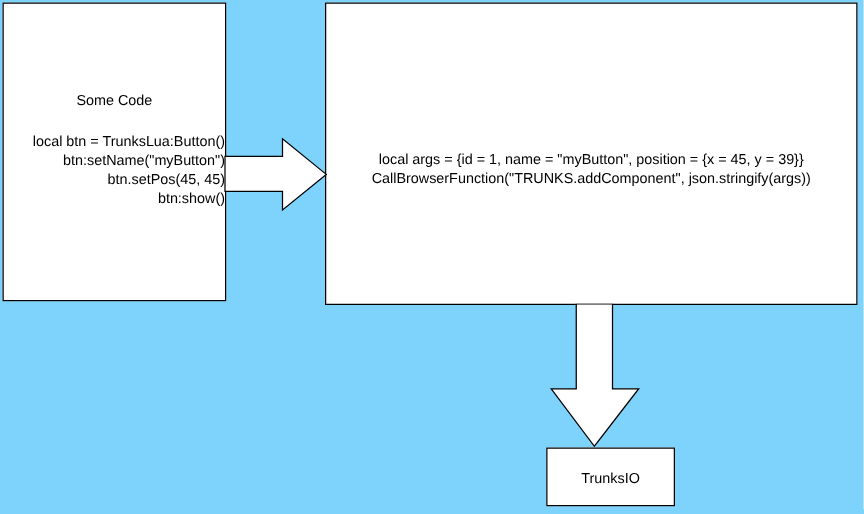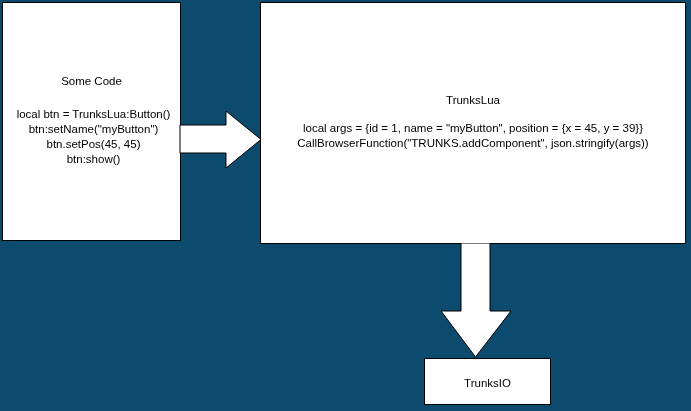--- a/index.html
+++ b/index.html
@@ -8,21 +8,21 @@
     background: #ffffff;
   }
   body {
     font-family: "Liberation Sans", sans-serif;
     color: #000000;
   }
   #canvas {
     position: relative;
     width: 691px;
     height: 411px;
-    background: #0c4a6e;
+    background: #7dd3fc;
     overflow: hidden;
   }
   .node {
     position: absolute;
     background: #ffffff;
     border: 1px solid #000000;
     box-sizing: border-box;
   }
   .node-title {
     position: absolute;
@@ -37,21 +37,21 @@
   .node-body {
     position: absolute;
     left: 0;
     right: 0;
     font-size: 11.5px;
     line-height: 15px;
     color: #000000;
     white-space: pre;
   }
   .body-left {
-    text-align: center;
+    text-align: right;
     padding-left: 4px;
   }
   .body-center {
     text-align: center;
   }
 
   
   #box-some-code {
     left: 2px;
     top: 2px;
@@ -66,23 +66,23 @@
     left: 260px;
     top: 2px;
     width: 426px;
     height: 242px;
   }
   #box-trunkslua .node-title { top: 90px; }
   #box-trunkslua .node-body  { top: 118px; }
 
   
   #box-trunksio {
-    left: 424px;
+    left: 437px;
     top: 358px;
-    width: 127px;
+    width: 103px;
     height: 47px;
   }
   #box-trunksio .node-title { top: 17px; }
 
   
   .block-arrow {
     position: absolute;
   }
   .block-arrow svg {
     display: block;
@@ -107,21 +107,20 @@
 
   <div class="node" id="box-some-code">
     <div class="node-title">Some Code</div>
     <div class="node-body body-left">local btn = TrunksLua:Button()
 btn:setName("myButton")
 btn.setPos(45, 45)
 btn:show()</div>
   </div>
 
   <div class="node" id="box-trunkslua">
-    <div class="node-title">TrunksLua</div>
     <div class="node-body body-center">local args = {id = 1, name = "myButton", position = {x = 45, y = 39}}
 CallBrowserFunction("TRUNKS.addComponent", json.stringify(args))</div>
   </div>
 
   <div class="node" id="box-trunksio">
     <div class="node-title">TrunksIO</div>
   </div>
 
   <div class="block-arrow" id="arrow-code-to-lua">
     <svg width="83" height="59" viewBox="0 0 83 59" xmlns="http://www.w3.org/2000/svg">

